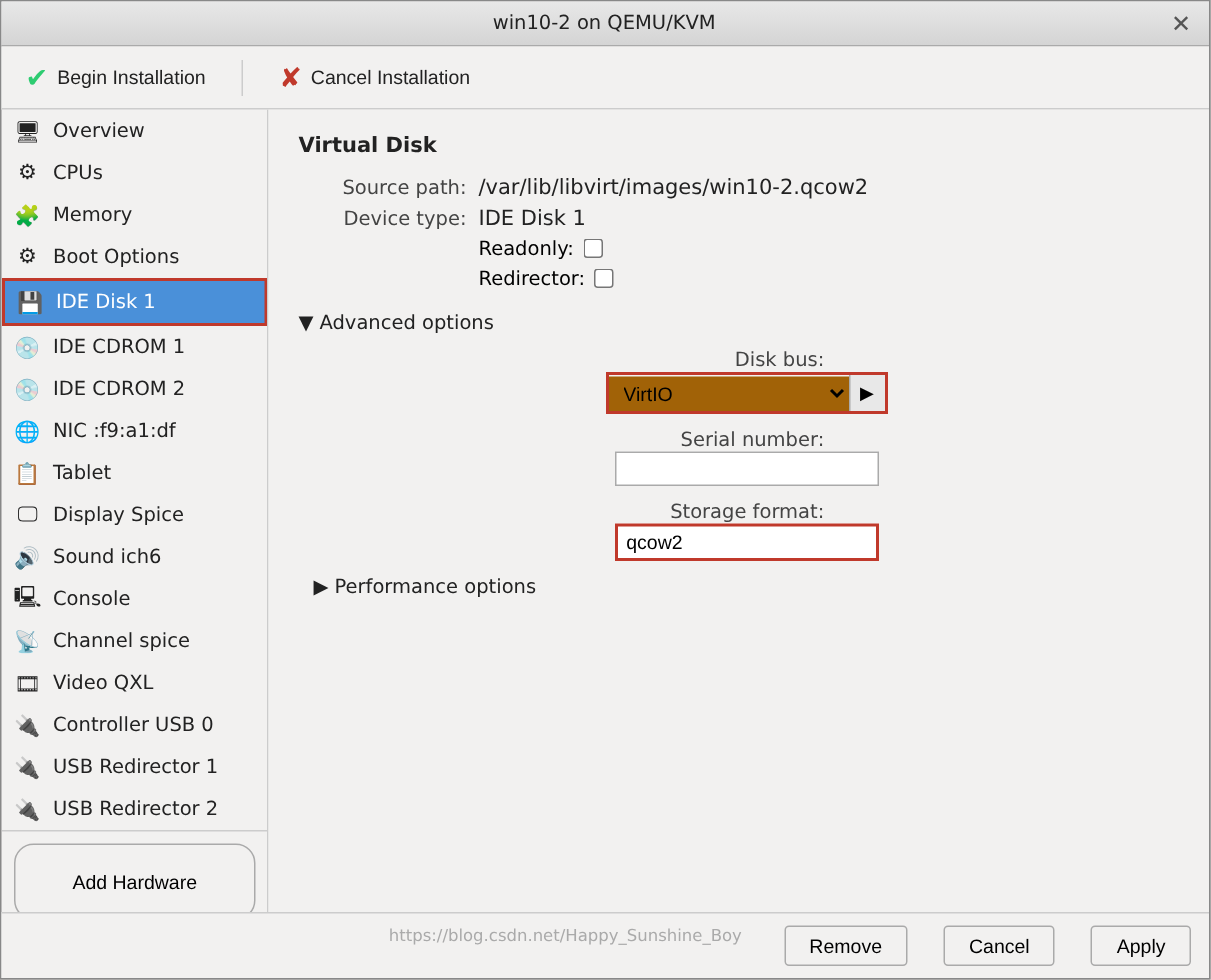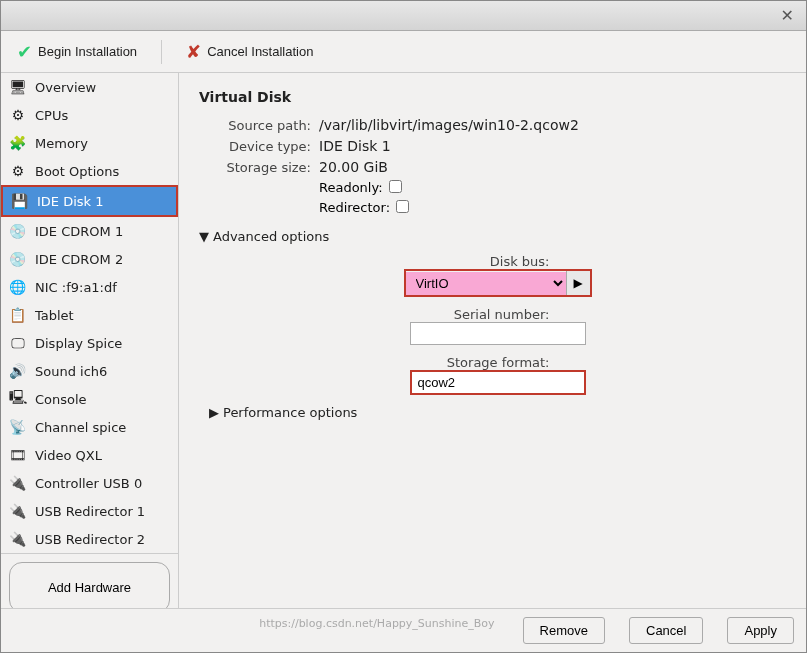--- a/index.html
+++ b/index.html
@@ -195,21 +195,21 @@
     }
     .diskbus-wrapper {
       display: flex;
       align-items: center;
       border: 2px solid #c0392b;
     }
     .diskbus-select {
       border: none;
       padding: 3px 6px;
       font-size: 13px;
-      background: #f9a8d4;
+      background: #a16207;
       width: 160px;
       outline: none;
     }
     .diskbus-arrow {
       width: 24px;
       height: 24px;
       background: #e8e8e8;
       border-left: 1px solid #aaa;
       display: flex;
       align-items: center;
@@ -254,20 +254,21 @@
     .icon-check { color: #2ecc71; font-size: 18px; }
     .icon-x { color: #c0392b; font-size: 18px; }
   </style>
 </head>
 <body>
 
 <div class="window">
 
   <div class="titlebar">
     <div style="width:20px"></div>
+    <span class="titlebar-title">win10-2 on QEMU/KVM</span>
     <button class="titlebar-close">✕</button>
   </div>
 
   <div class="toolbar">
     <button class="toolbar-btn">
       <span class="icon-check">✔</span>
       <span>Begin Installation</span>
     </button>
     <div class="toolbar-separator"></div>
     <button class="toolbar-btn">
@@ -356,24 +357,20 @@
     <div class="main-panel">
       <div class="section-title">Virtual Disk</div>
 
       <div class="info-row">
         <span class="info-label">Source path:</span>
         <span class="info-value">/var/lib/libvirt/images/win10-2.qcow2</span>
       </div>
       <div class="info-row">
         <span class="info-label">Device type:</span>
         <span class="info-value">IDE Disk 1</span>
-      </div>
-      <div class="info-row">
-        <span class="info-label">Storage size:</span>
-        <span class="info-value">20.00 GiB</span>
       </div>
       <div class="checkbox-row">
         <span style="margin-right:6px;">Readonly:</span>
         <input type="checkbox" style="">
       </div>
       <div class="checkbox-row">
         <span style="margin-right:6px;">Redirector:</span>
         <input type="checkbox" style="">
       </div>
 

